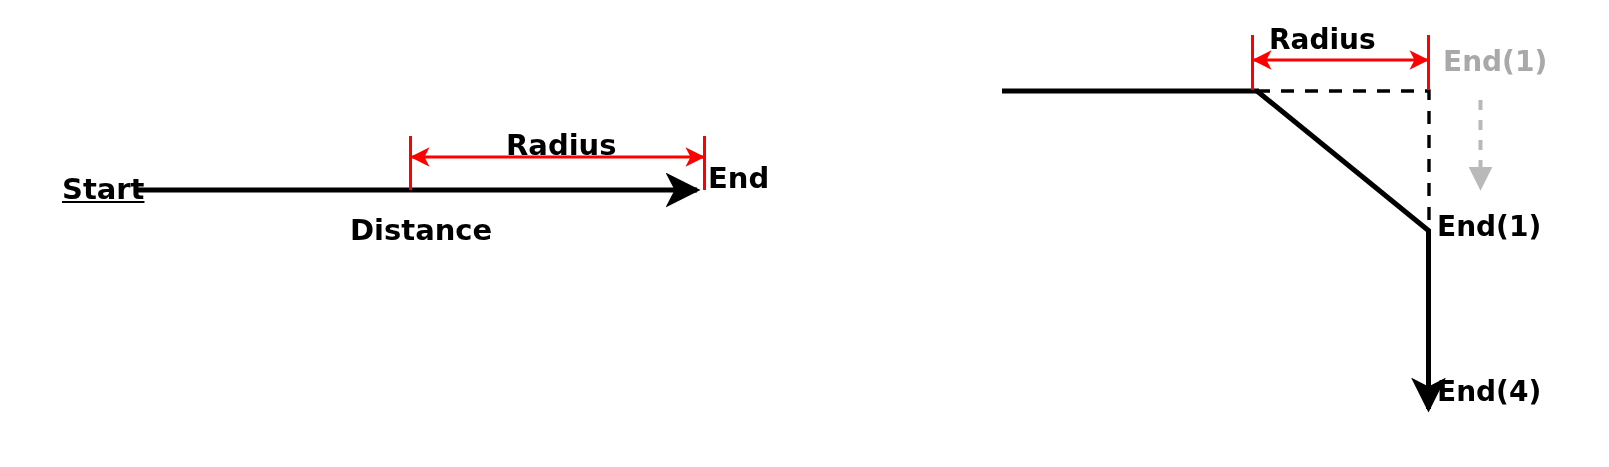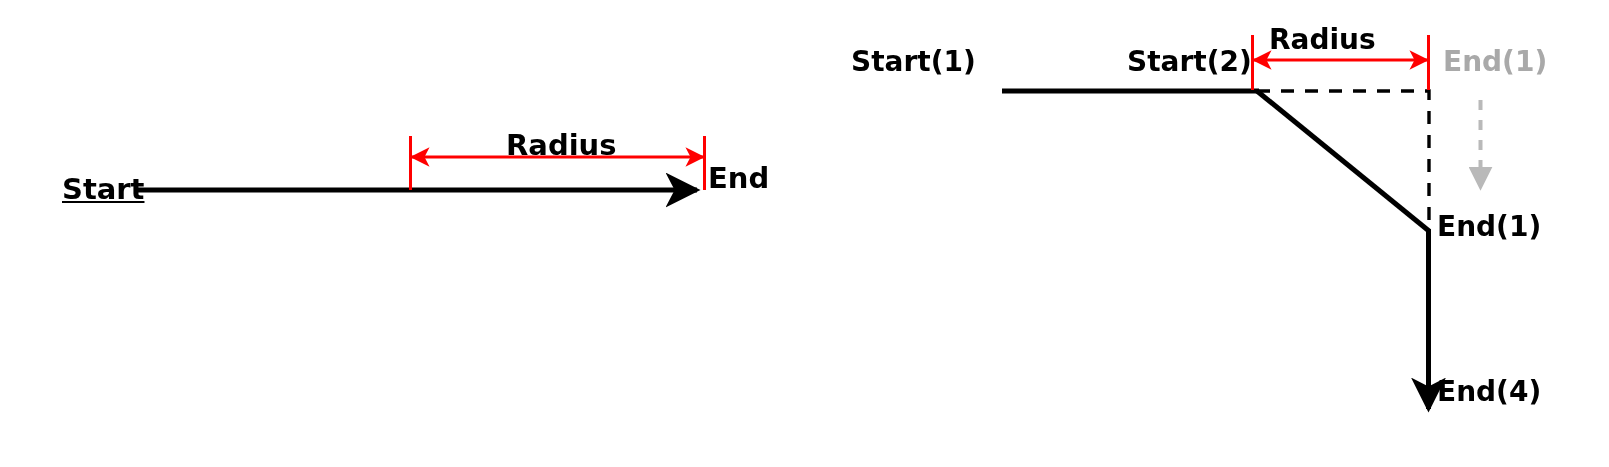--- a/index.html
+++ b/index.html
@@ -83,24 +83,23 @@
       <line x1="1480.5" y1="100" x2="1480.5" y2="186" stroke="#b9b9b9" stroke-width="4" stroke-dasharray="10 10" marker-end="url(#arrow-gray)"></line>
     </g>
   </svg>
 
   <div class="lbl fig-cap" style="left:62px; top:175px;text-decoration:underline;">Start</div>
 
   <div class="lbl fig-cap" style="left:708px; top:164px;">End</div>
 
   <div class="lbl fig-cap" style="left:506px; top:131px;">Radius</div>
 
+  <div class="lbl fig-cap" style="left:350px; top:216px;">Distance</div>
 
-  <div class="lbl fig-cap-sm" style="left:851px; top:48px;">Start(1)</div>
 
-  <div class="lbl fig-cap-sm" style="left:1127px; top:48px;">Start(2)</div>
 
   <div class="lbl fig-cap-sm" style="left:1269px; top:26px;">Radius</div>
 
   <div class="lbl fig-cap-sm lbl-gray" style="left:1443px; top:48px;">End(1)</div>
 
   <div class="lbl fig-cap-sm" style="left:1437px; top:213px;">End(1)</div>
 
   <div class="lbl fig-cap-sm" style="left:1437px; top:378px;">End(4)</div>
 
 </div>

